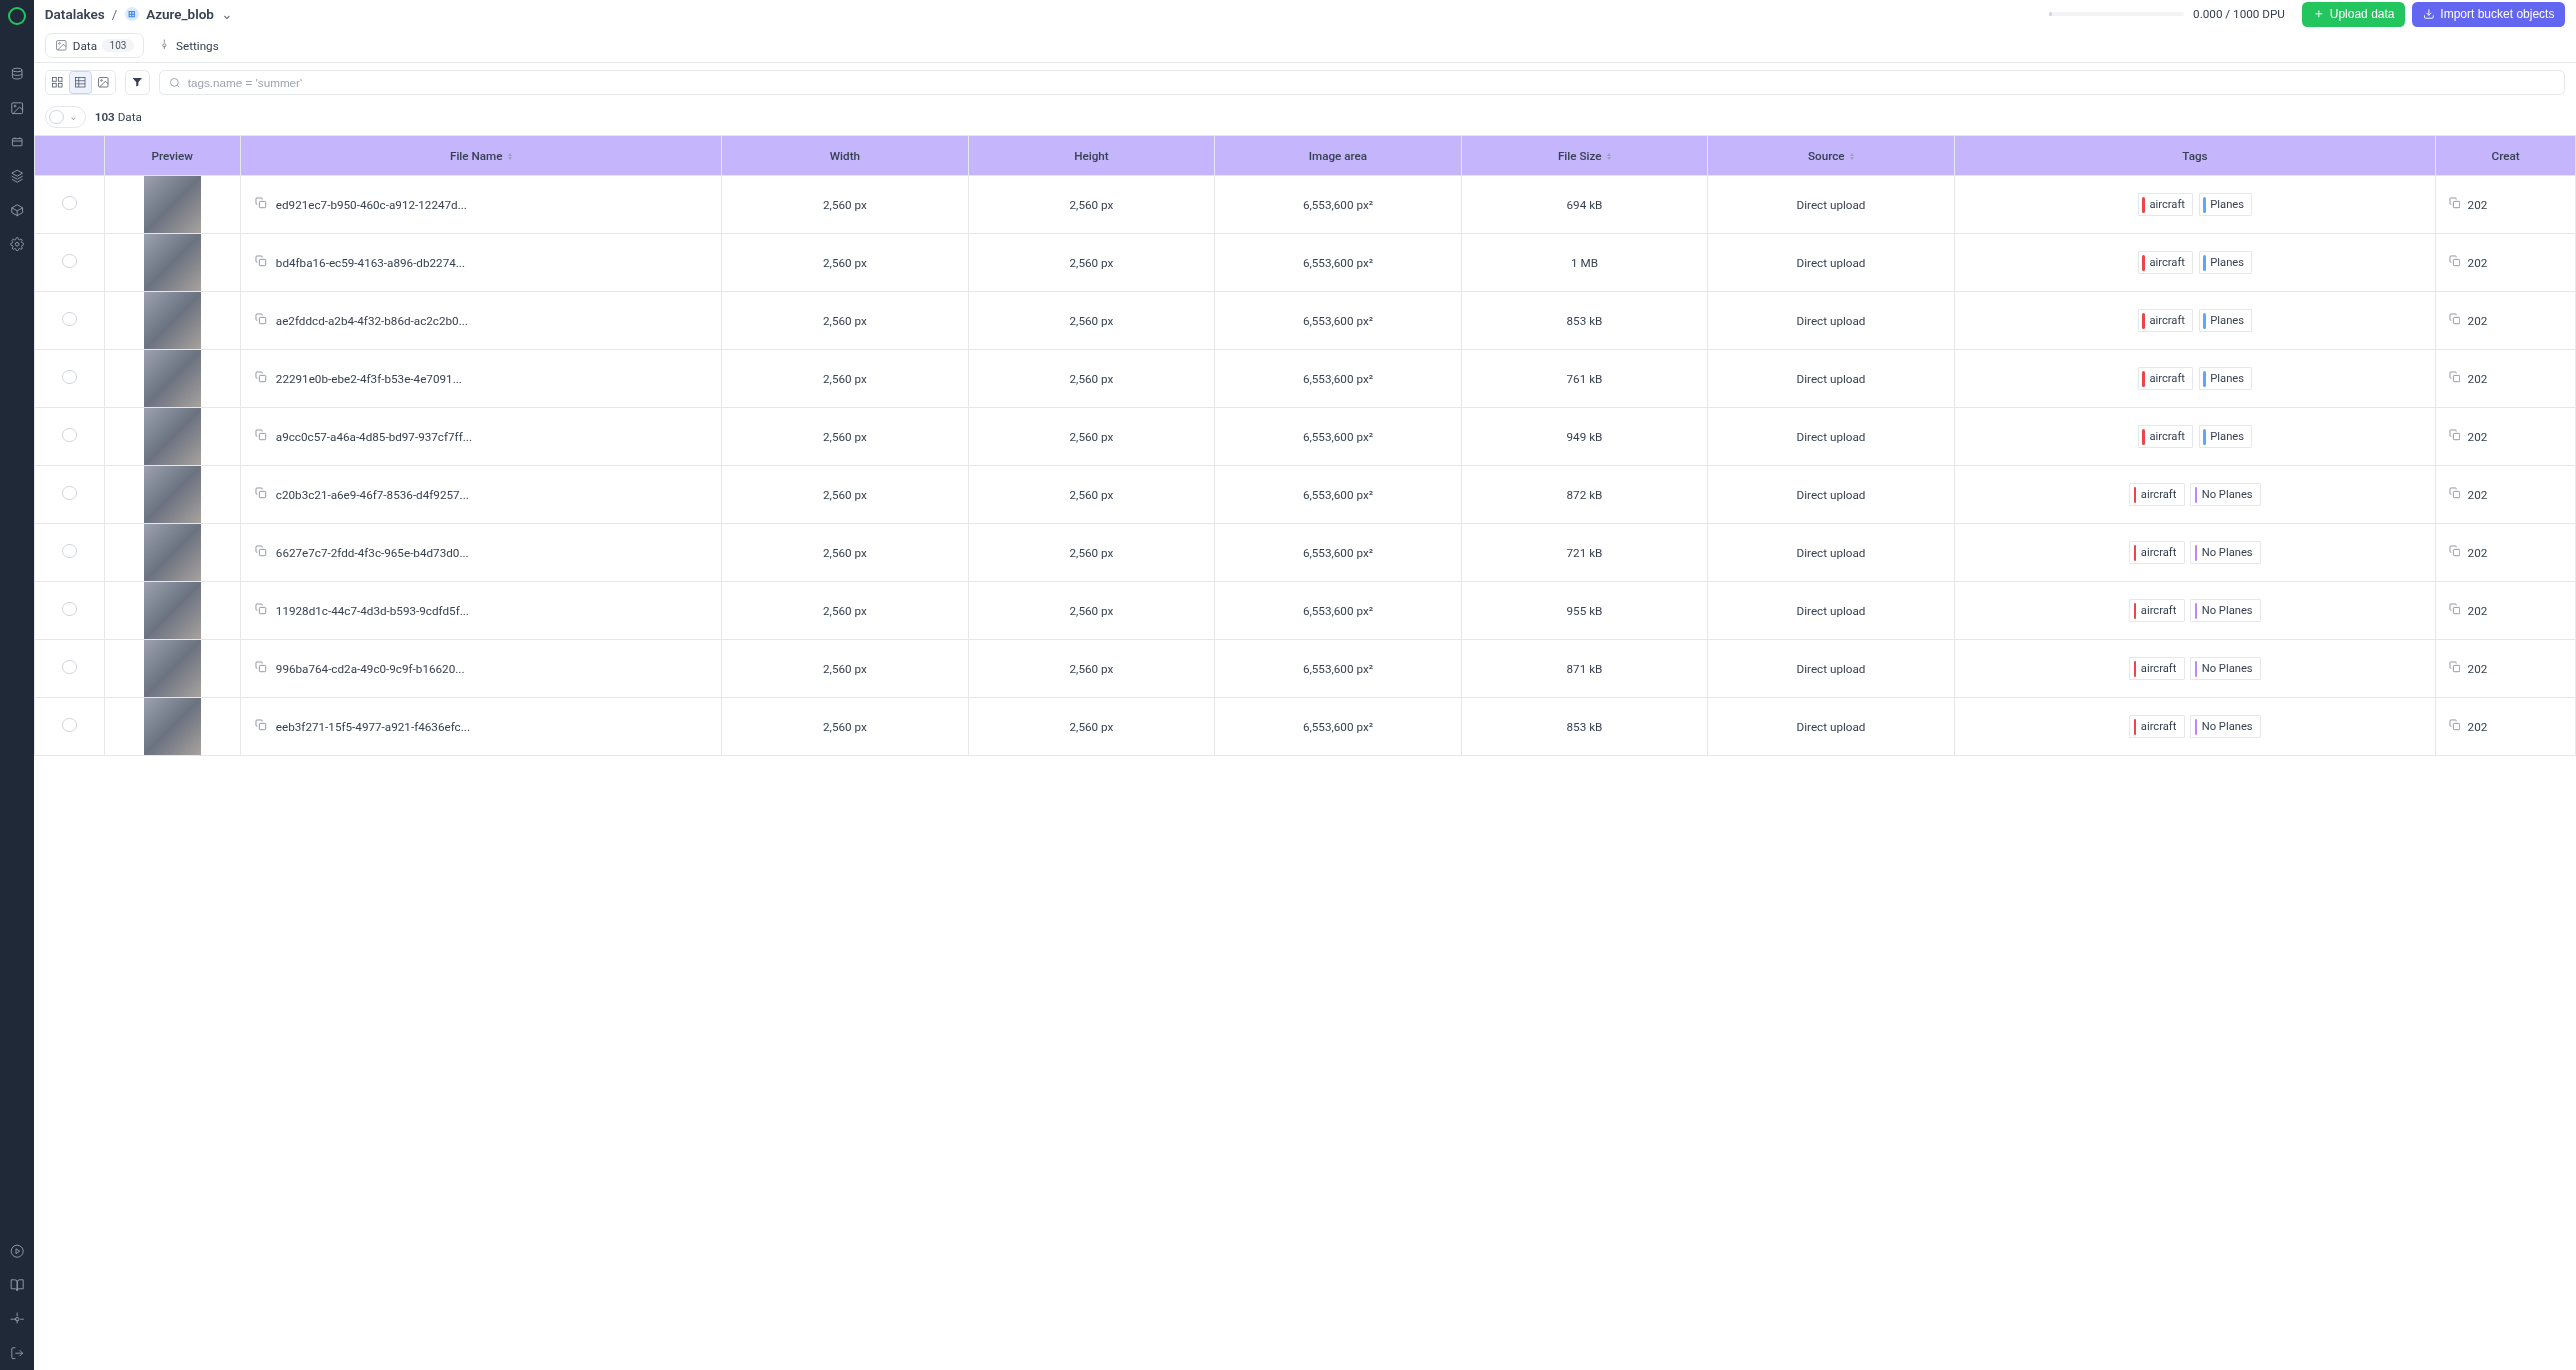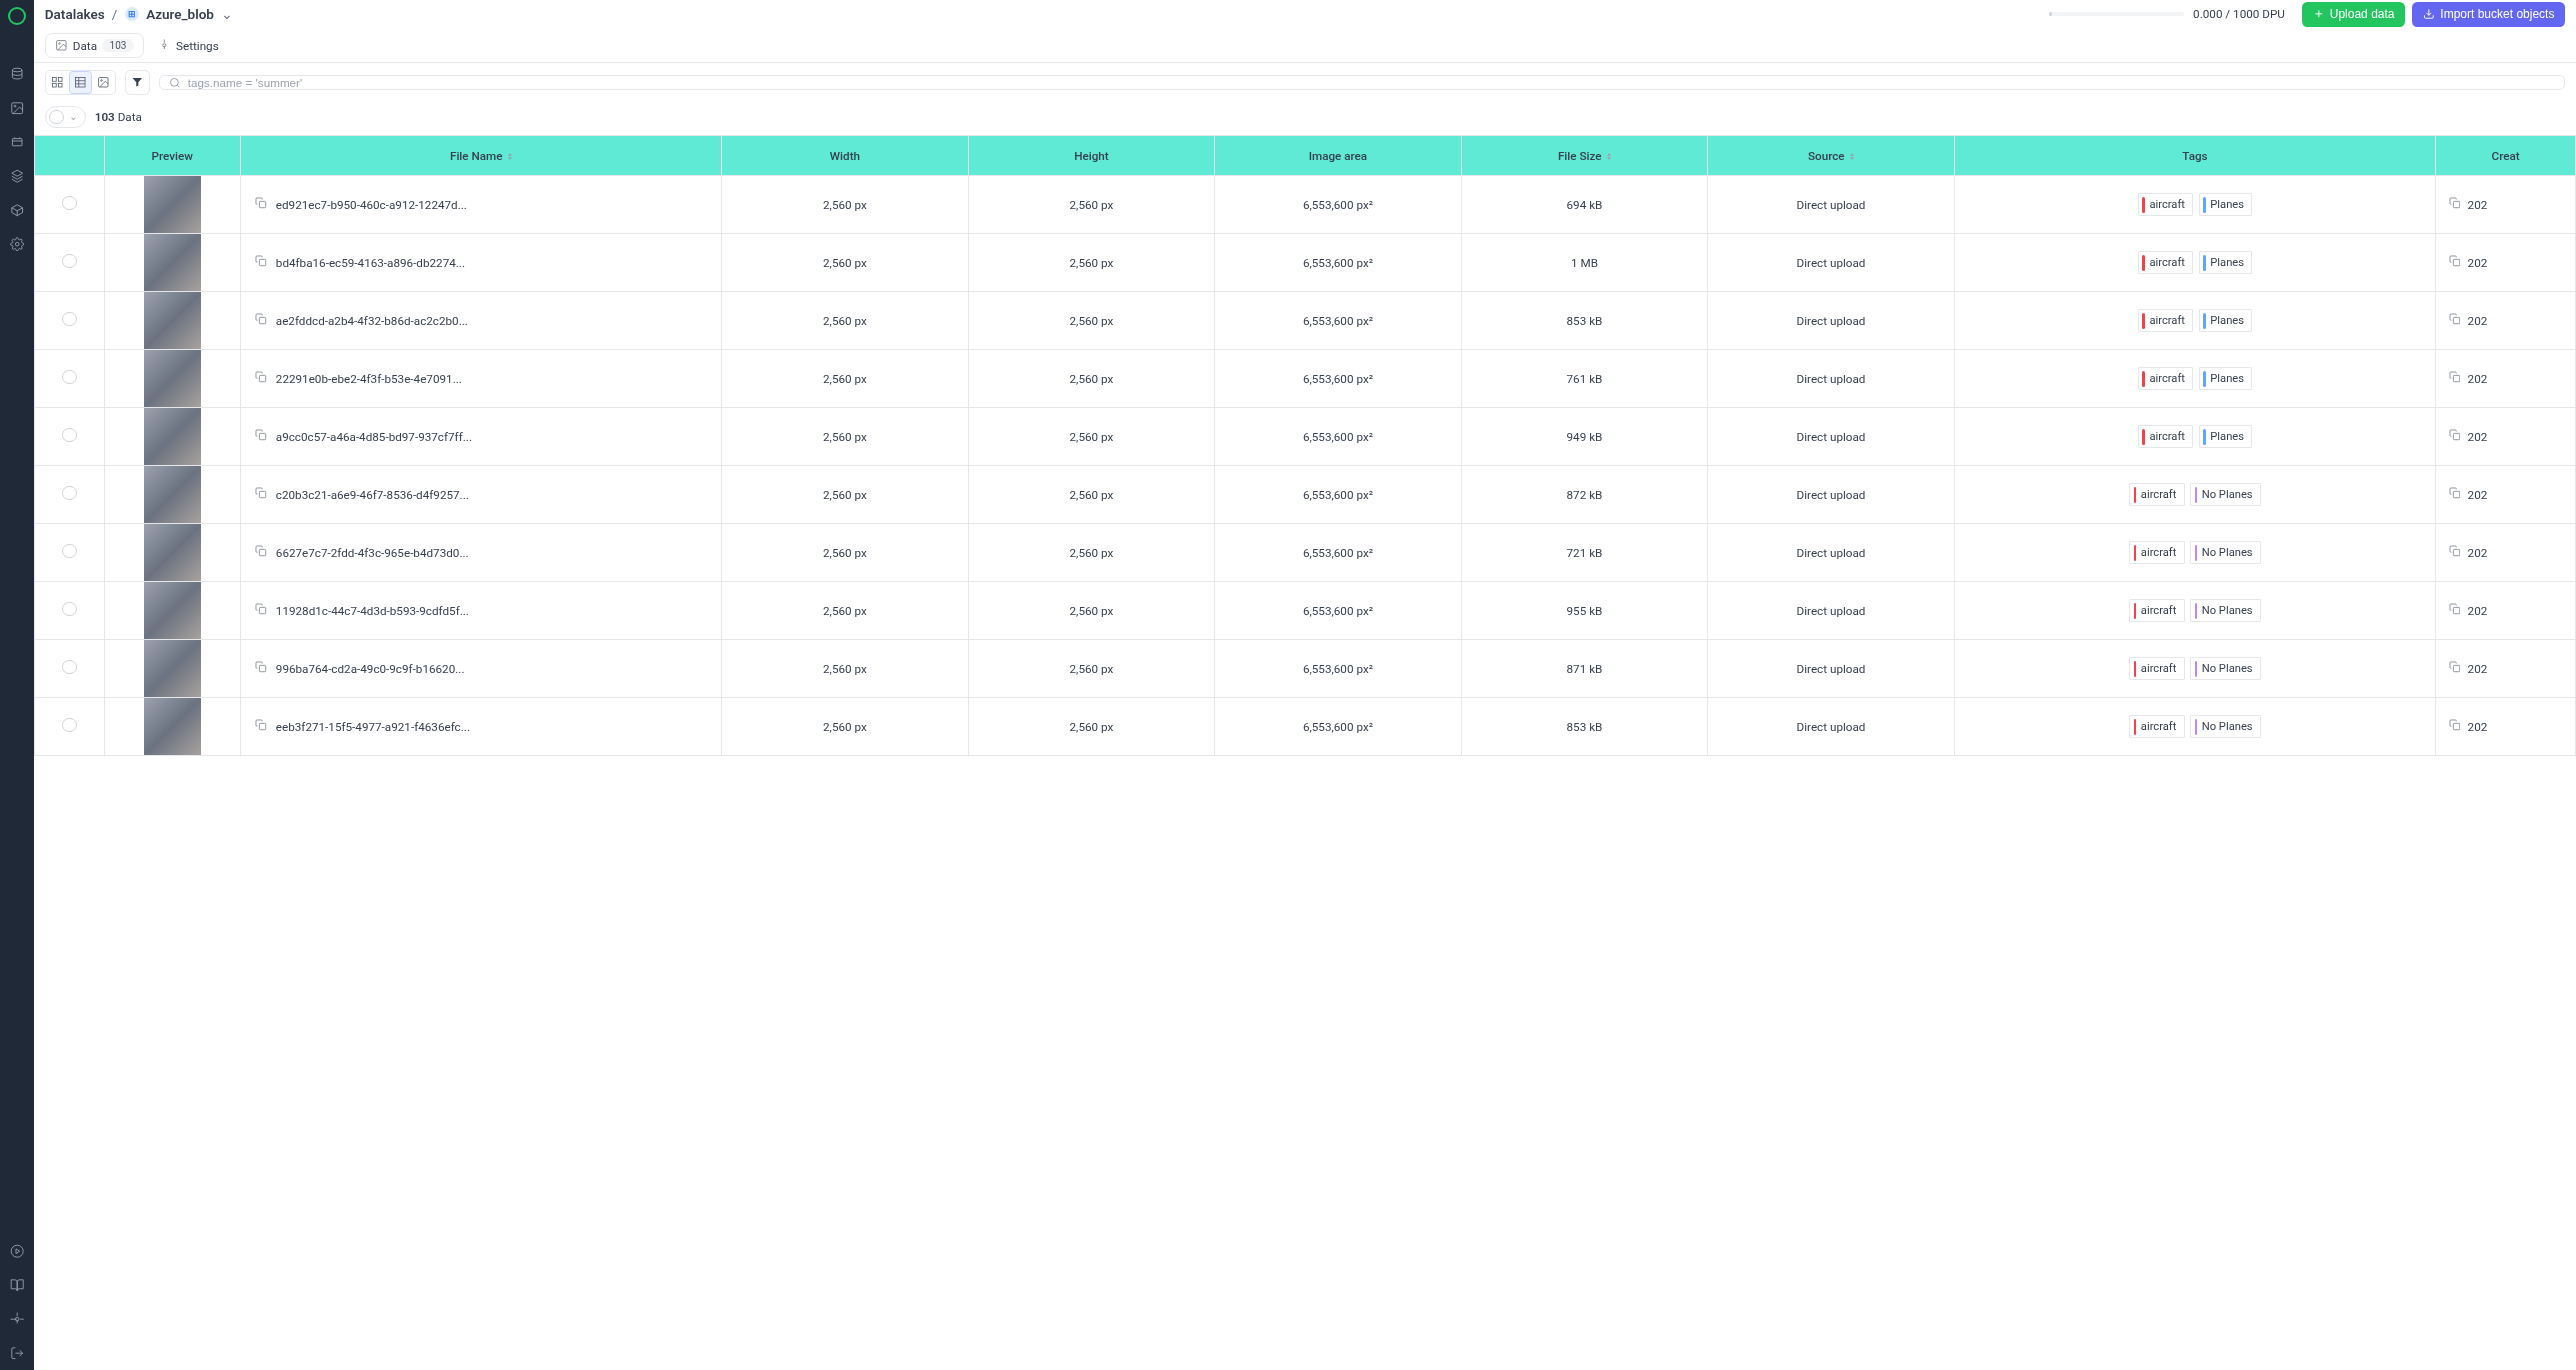--- a/index.html
+++ b/index.html
@@ -41,37 +41,37 @@
 .tab svg { width: 12.6px; height: 12.6px; stroke: #6b7280; fill: none; stroke-width: 1.5; }
 
 
 .toolbar { display: flex; align-items: center; gap: 9px; padding: 7.2px 10.8px; }
 .view-toggle { display: flex; border: 0.9px solid #e5e7eb; border-radius: 5.4px; overflow: hidden; }
 .view-btn { width: 23px; height: 23px; display: flex; align-items: center; justify-content: center; background: #fff; border: none; cursor: pointer; }
 .view-btn.active { background: #eef2ff; border: 0.9px solid #c7d2fe; border-radius: 3.6px; }
 .view-btn svg { width: 12.6px; height: 12.6px; stroke: #4b5563; fill: none; stroke-width: 1.5; }
 .filter-btn { width: 25px; height: 25px; border: 0.9px solid #e5e7eb; border-radius: 5.4px; background: #fff; display:flex; align-items:center; justify-content:center; cursor:pointer; }
 .filter-btn svg { width: 12.6px; height: 12.6px; fill: #374151; }
-.search-wrap { flex: 1; height: 15px; border: 0.9px solid #e5e7eb; border-radius: 5.4px; display: flex; align-items: center; padding: 0 9px; gap: 7.2px; }
+.search-wrap { flex: 1; height: 25px; border: 0.9px solid #e5e7eb; border-radius: 5.4px; display: flex; align-items: center; padding: 0 9px; gap: 7.2px; }
 .search-wrap svg { width: 11.7px; height: 11.7px; stroke: #9ca3af; fill: none; stroke-width: 2; }
 .search-input { border: none; outline: none; flex: 1; font-size: 11.7px; color: #374151; }
 .search-input::placeholder { color: #9ca3af; }
 
 
 .selbar { display: flex; align-items: center; gap: 9px; padding: 3.6px 10.8px 7.2px; }
 .sel-pill { display: flex; align-items: center; gap: 5.4px; border: 0.9px solid #e5e7eb; border-radius: 12.6px; padding: 2.7px 7.2px 2.7px 3.6px; }
 .sel-check { width: 14.4px; height: 14.4px; border: 1.3px solid #d1d5db; border-radius: 50%; }
 .sel-chev { color: #9ca3af; font-size: 10px; }
 .count-text { color: #374151; font-size: 11.7px; }
 .count-text b { font-weight: 600; }
 
 
 .table-wrap { flex: 1; overflow: auto; }
 table { border-collapse: collapse; width: 100%; min-width: 1345px; }
-th { background: #5eead4; text-align: center; font-weight: 500; font-size: 11.7px; color: #374151; padding: 12.6px 7.2px; border: 0.9px solid #e5e7eb; position: relative; }
+th { background: #c4b5fd; text-align: center; font-weight: 500; font-size: 11.7px; color: #374151; padding: 12.6px 7.2px; border: 0.9px solid #e5e7eb; position: relative; }
 .sort-icon { display: inline-flex; flex-direction: column; gap: 0.9px; margin-left: 5.4px; vertical-align: middle; }
 .sort-icon span { width: 0; height: 0; border-left: 2.7px solid transparent; border-right: 2.7px solid transparent; }
 .sort-icon .up { border-bottom: 3.6px solid #9ca3af; }
 .sort-icon .down { border-top: 3.6px solid #9ca3af; }
 td { border: 0.9px solid #e5e7eb; padding: 0 7.2px; height: 57px; text-align: center; font-size: 11.7px; color: #374151; }
 td.left { text-align: left; }
 .col-check { width: 36px; }
 .col-preview { width: 70px; padding: 0; }
 .col-fname { width: 248px; }
 .col-w { width: 127px; }

